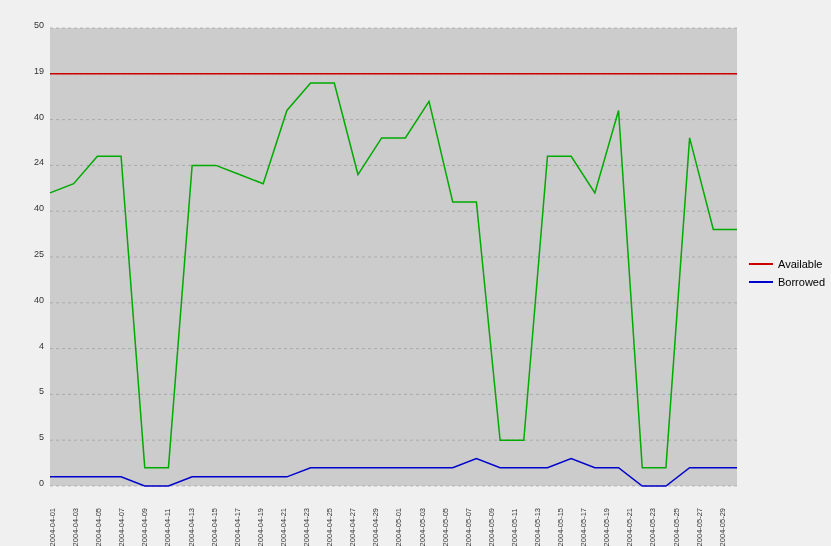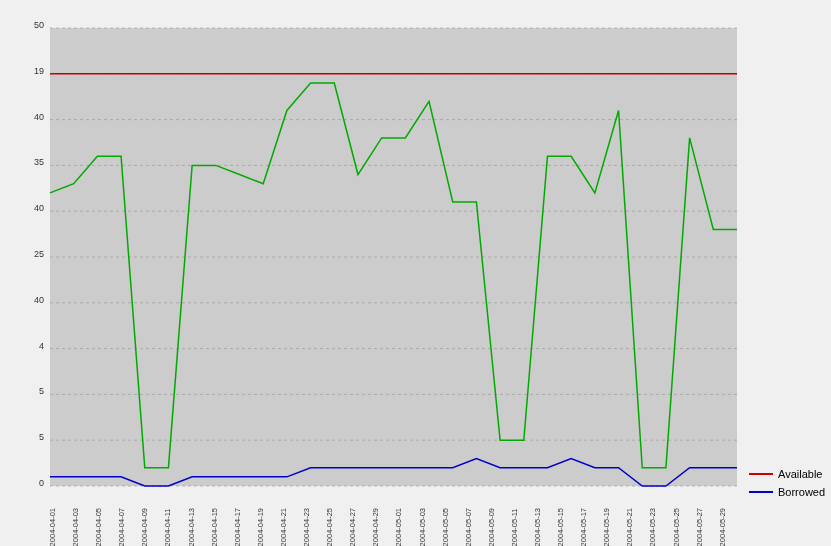--- a/index.html
+++ b/index.html
@@ -76,21 +76,21 @@
       position: relative;
     }
     .plot-svg-container svg {
       width: 100%;
       height: 100%;
     }
     .legend {
       width: 90px;
       display: flex;
       flex-direction: column;
-      justify-content: flex-end;
+      justify-content: center;
       padding: 30px 4px 4px 8px;
       font-size: 11px;
     }
     .legend-item {
       display: flex;
       align-items: center;
       margin-bottom: 6px;
     }
     .legend-line {
       width: 24px;
@@ -124,21 +124,21 @@
   <div class="chart-title"></div>
   <div class="chart-body">
     <div class="y-axis-label"></div>
     <div class="chart-area-wrapper">
       <div class="chart-plot-area">
         <div class="y-axis">
 
         <div>50</div>
             <div>19</div>
             <div>40</div>
-            <div>35</div>
+            <div>24</div>
             <div>40</div>
             <div>25</div>
             <div>40</div>
             <div>4</div>
             <div>5</div>
             <div>5</div>
             <div>0</div>
           </div>
         <div class="plot-and-legend">
           <div class="plot-svg-container">

